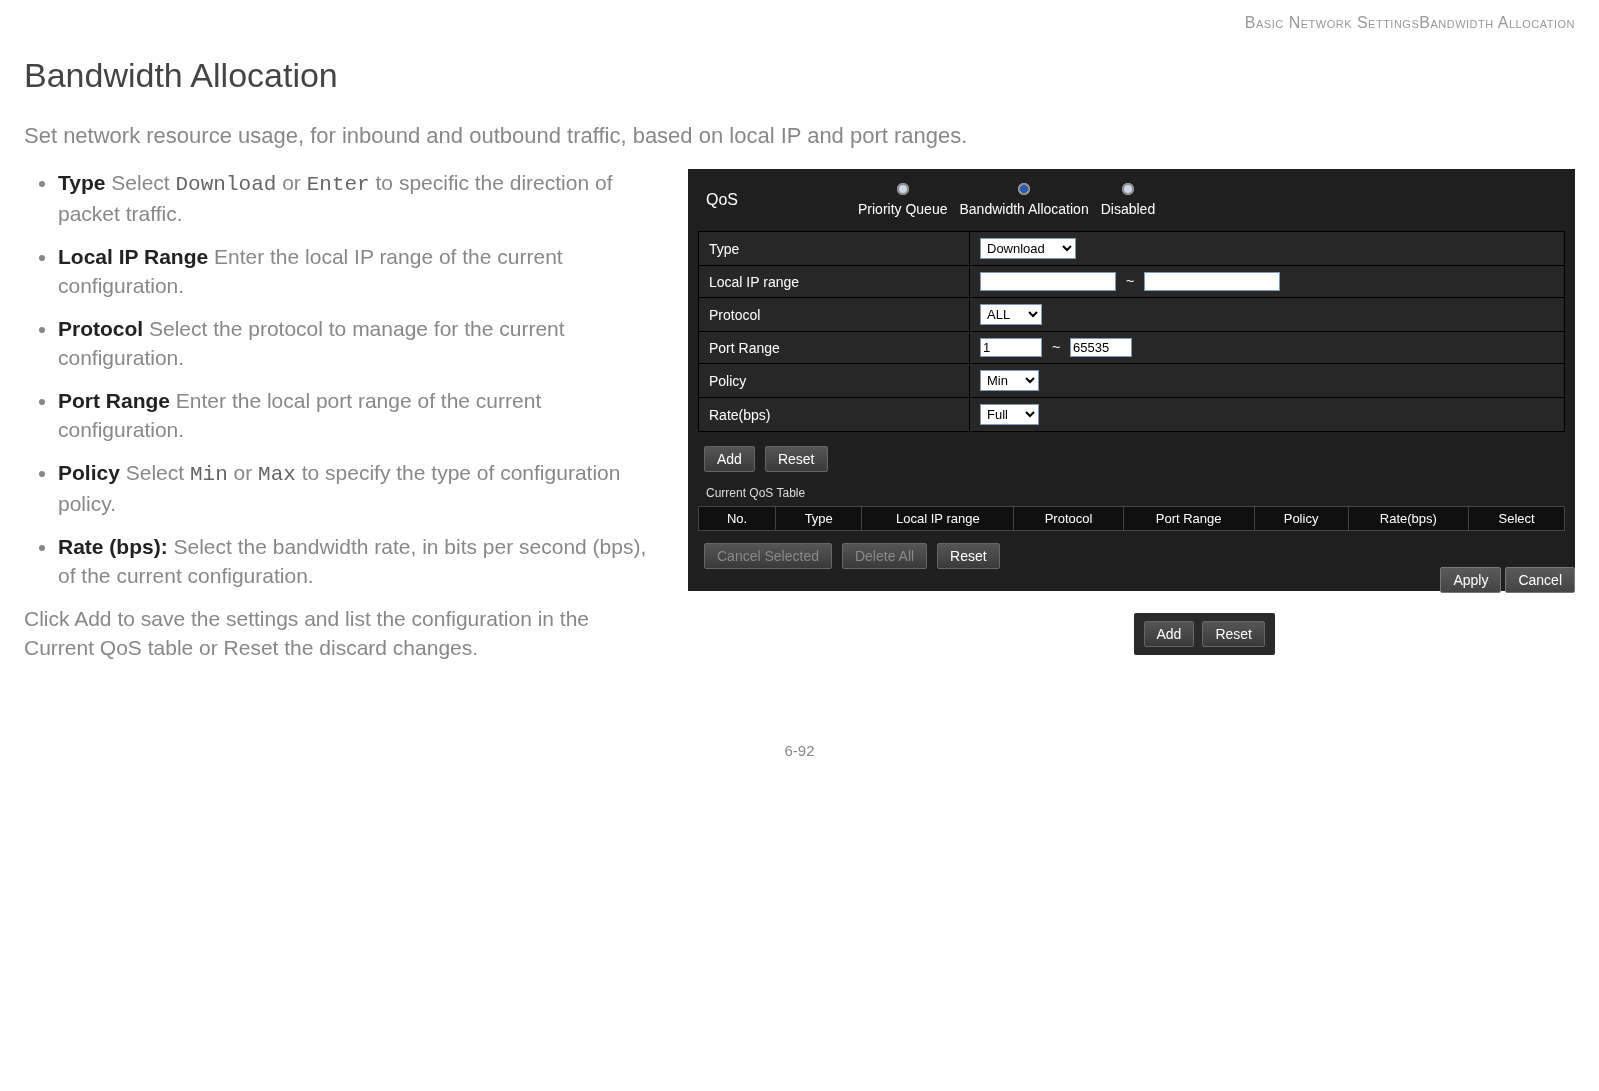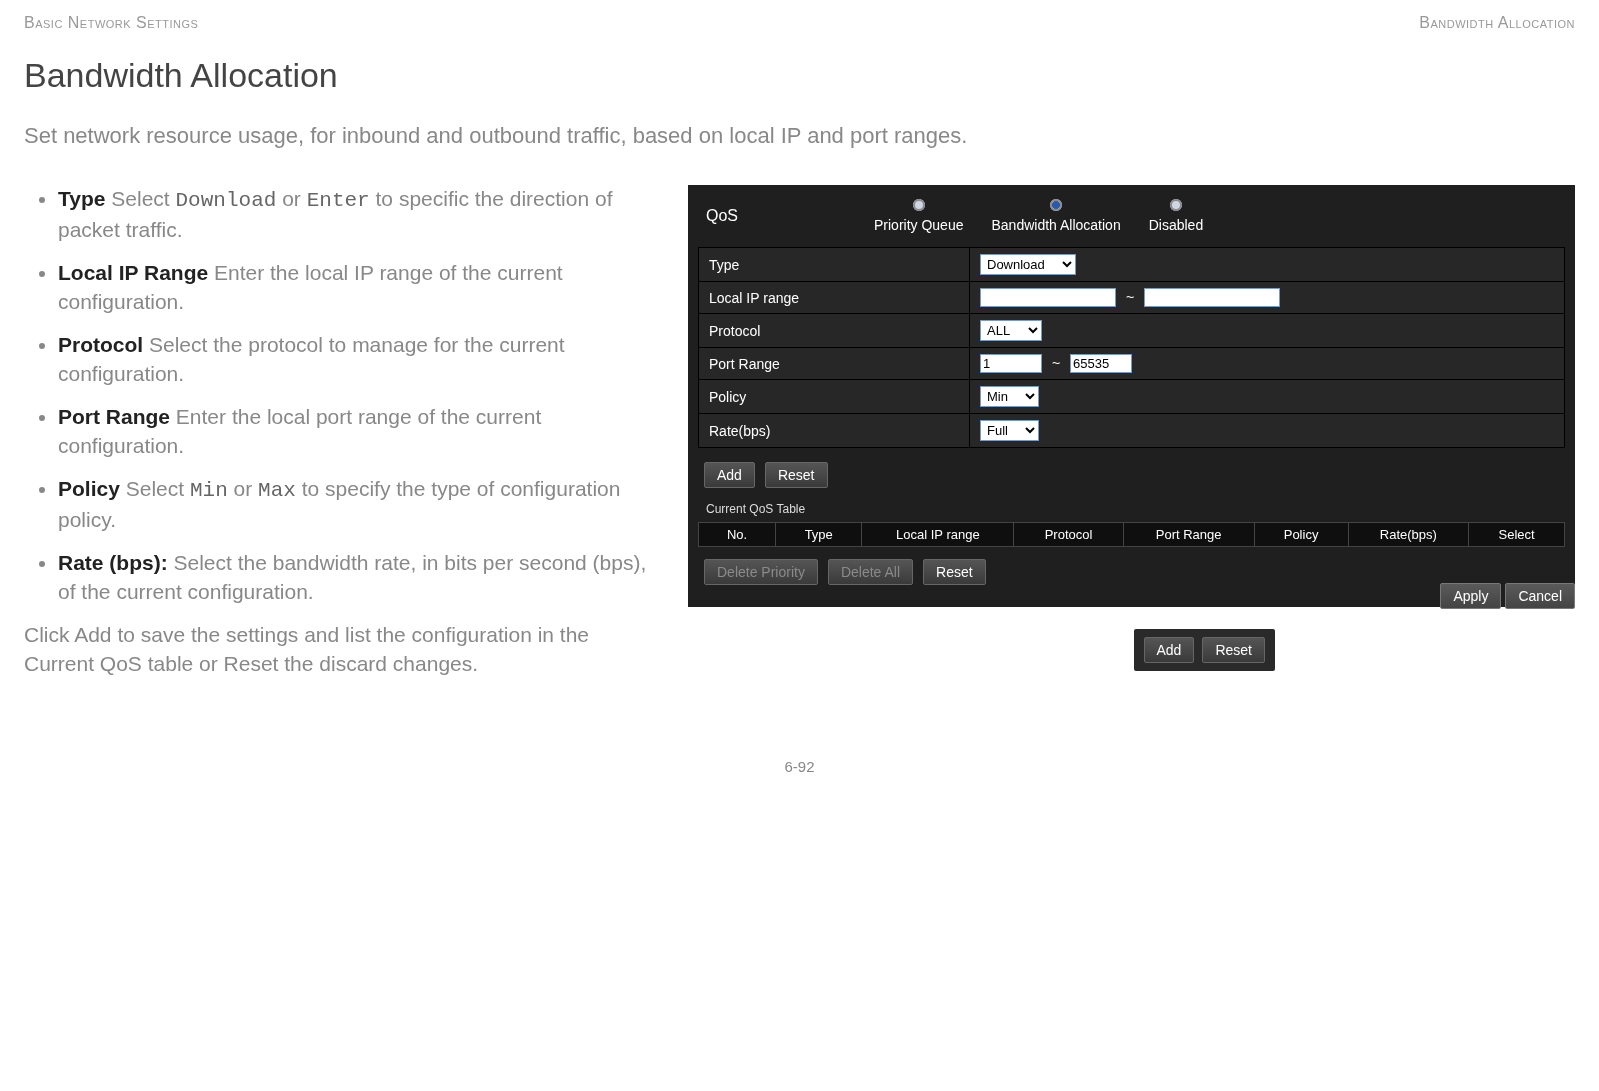--- a/index.html
+++ b/index.html
@@ -6,37 +6,37 @@
     font-family: Arial, Helvetica, sans-serif;
     margin: 0;
     padding: 14px 24px;
     color: #333;
     background: #fff;
     width: 1599px;
     box-sizing: border-box;
   }
   .header-row {
     display: flex;
-    justify-content: space-between;
+    justify-content: flex-end;
     font-variant: small-caps;
     letter-spacing: 0.5px;
     color: #999;
     font-size: 16px;
     margin-bottom: 24px;
   }
   h1 {
     font-weight: 400;
     font-size: 34px;
     color: #444;
     margin: 6px 0 28px 0;
   }
   .intro {
     font-size: 22px;
     color: #888;
-    margin-bottom: 36px;
+    margin-bottom: 20px;
   }
   .content-row {
     display: flex;
     align-items: flex-start;
     gap: 24px;
   }
   .bullets {
     flex: 0 0 640px;
   }
   ul {
@@ -66,21 +66,21 @@
     font-size: 14px;
     padding: 10px 0 0 0;
     position: relative;
   }
   .panel-inner {
     padding: 0 10px 10px 10px;
   }
   .qos-row {
     display: flex;
     align-items: center;
-    gap: 28px;
+    gap: 12px;
     padding: 4px 8px 14px 8px;
   }
   .qos-row .title {
     font-size: 16px;
     flex: 0 0 140px;
   }
   .radio {
     display: inline-flex;
     align-items: center;
     gap: 6px;
@@ -302,21 +302,21 @@
           <th>Protocol</th>
           <th>Port Range</th>
           <th>Policy</th>
           <th>Rate(bps)</th>
           <th>Select</th>
         </tr>
       </tbody>
         </table>
 
       <div class="btn-row2">
-        <span class="btn disabled">Delete Priority</span>
+        <span class="btn disabled">Cancel Selected</span>
         <span class="btn disabled">Delete All</span>
         <span class="btn">Reset</span>
       </div>
     </div>
     <div class="footer-btns">
       <span class="btn">Apply</span>
       <span class="btn">Cancel</span>
     </div>
   </div>
 </div>

